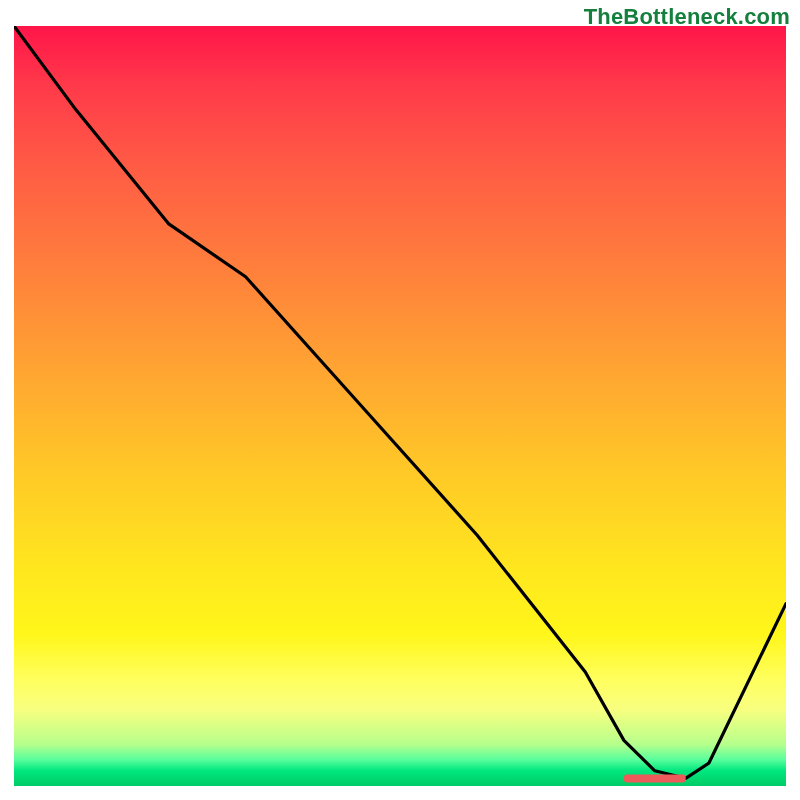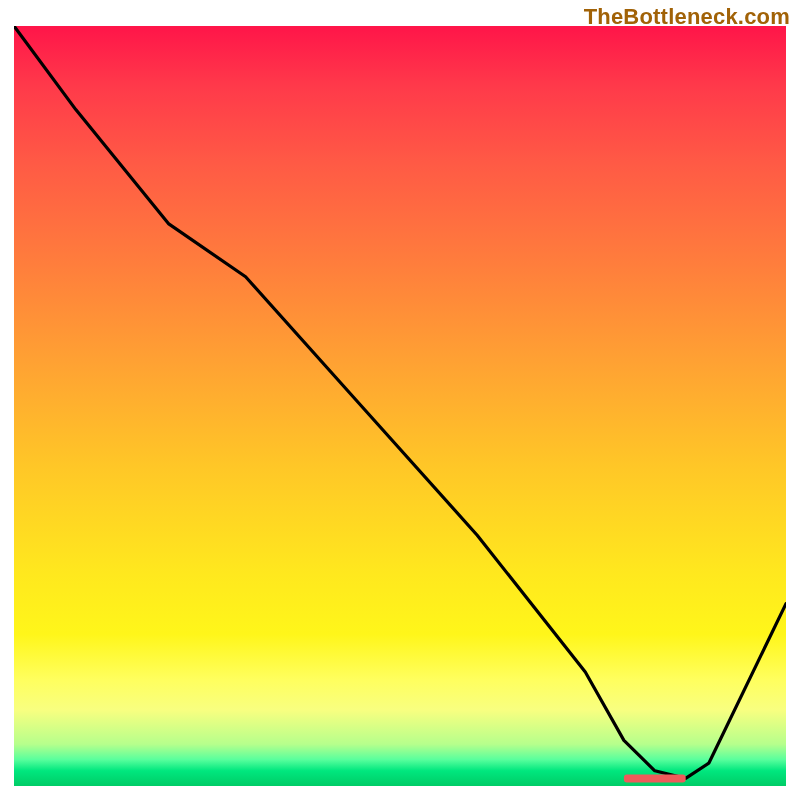--- a/index.html
+++ b/index.html
@@ -15,21 +15,21 @@
     width: 800px;
     height: 800px;
   }
   .watermark {
     position: absolute;
     top: 4px;
     right: 10px;
     font-family: Arial, Helvetica, sans-serif;
     font-size: 22px;
     font-weight: 600;
-    color: #a16207;
+    color: #15803d;
     letter-spacing: 0.2px;
   }
   .plot {
     position: absolute;
     top: 26px;
     left: 14px;
     width: 772px;
     height: 760px;
     background: linear-gradient(
       to bottom,

